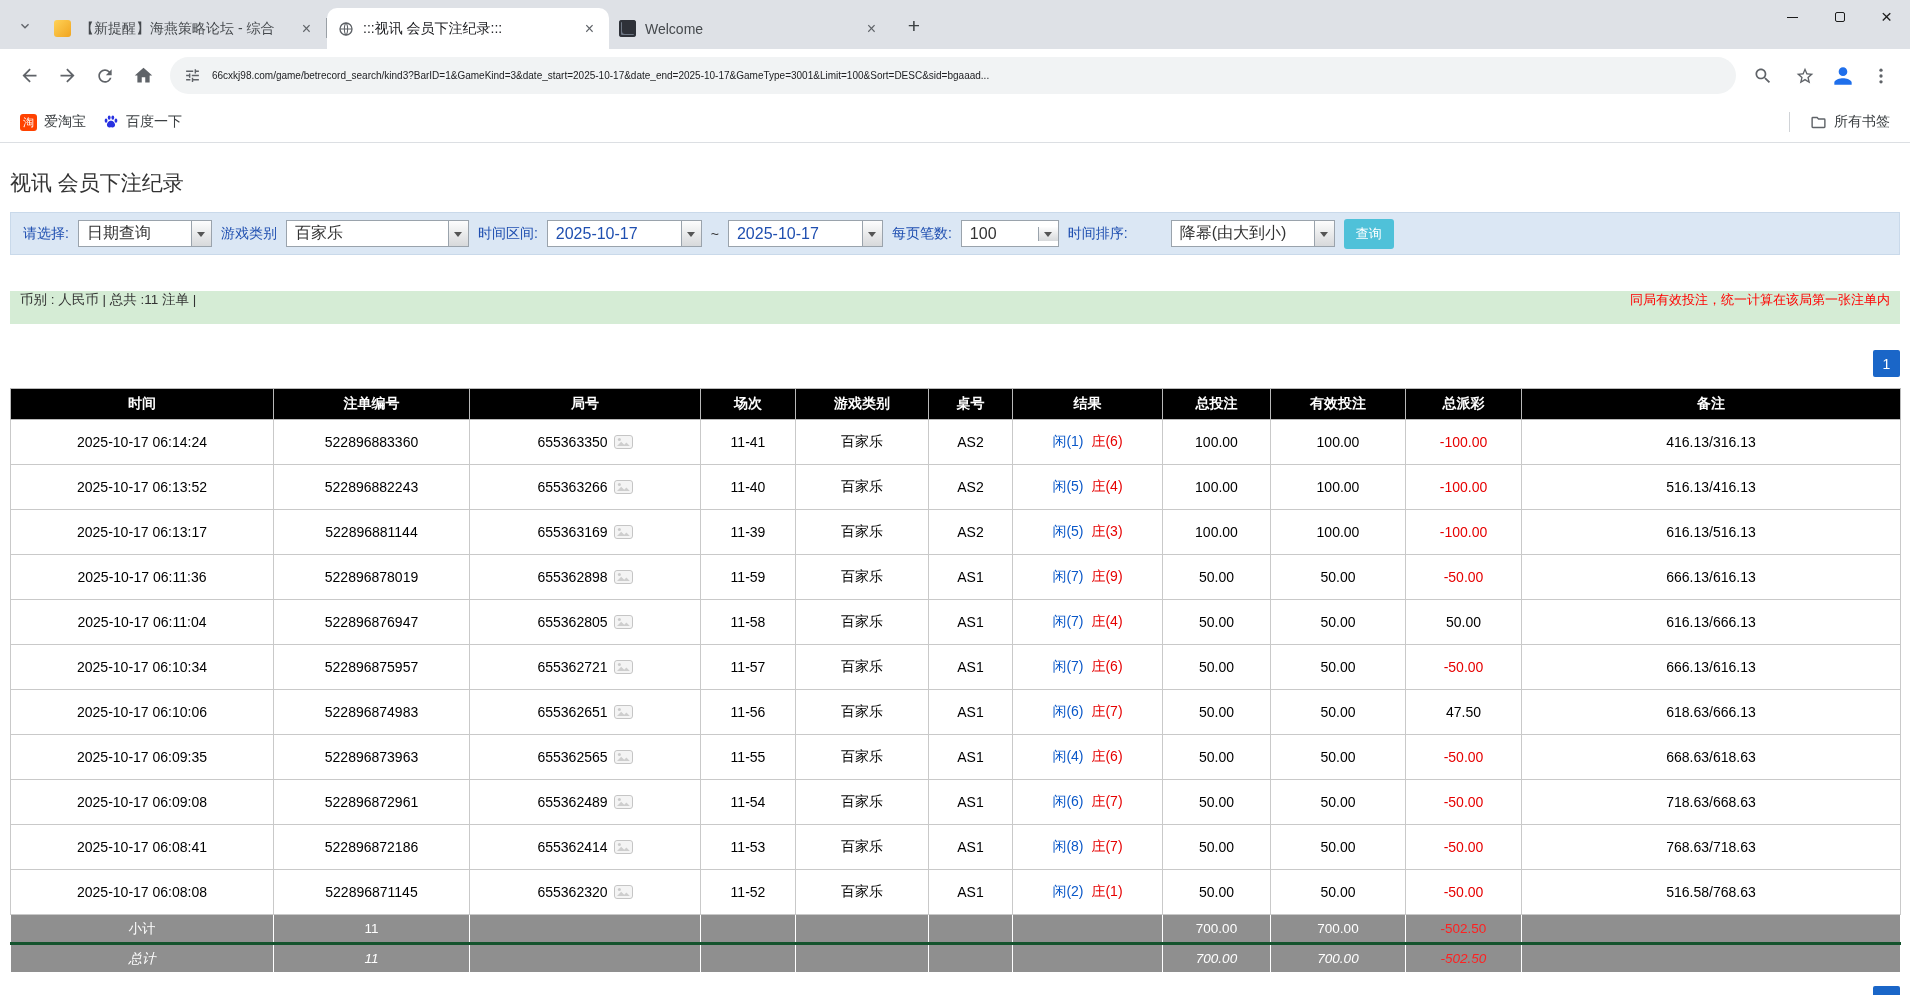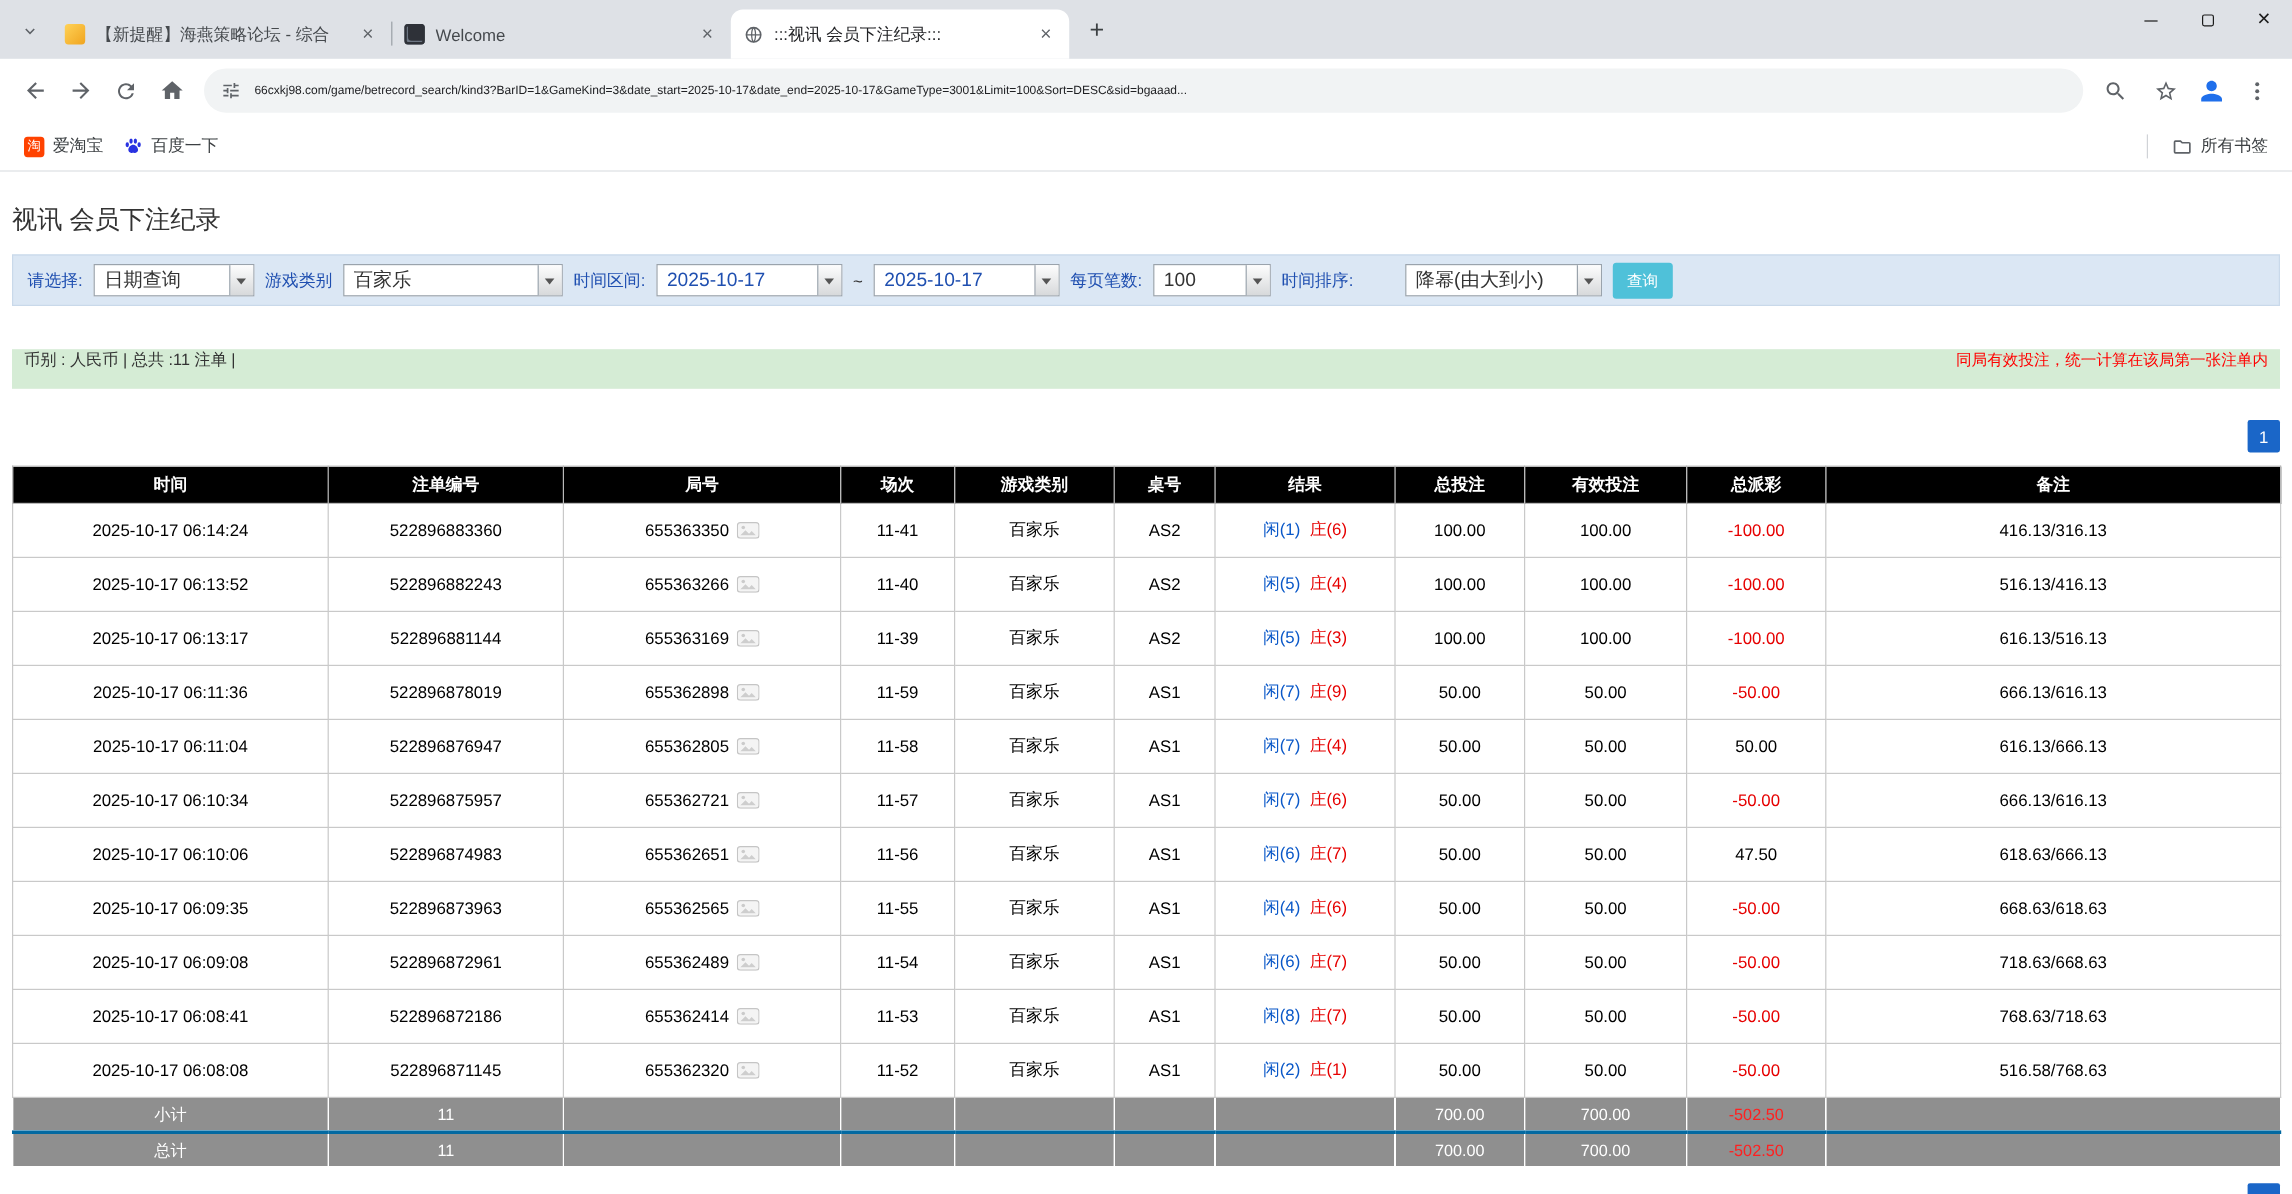--- a/index.html
+++ b/index.html
@@ -65,21 +65,21 @@
   .filterbar { margin: 15px 10px 0; background: var(--filter-bg); border: 1px solid #c9d9ea;
     height: 43px; display: flex; align-items: center; padding: 0 12px; gap: 9px; font-size: 14px; }
   .flabel { color: var(--label-blue); white-space: nowrap; }
   .sel { display: inline-flex; align-items: stretch; background: #fff; border: 1px solid #9aa3ac; height: 27px; }
   .sel .val { display: flex; align-items: center; padding: 0 8px; font-size: 16px; color: #333;
     flex: 1; white-space: nowrap; overflow: hidden; }
   .sel .val.blue { color: var(--label-blue); }
   .sel .dd { width: 20px; background: linear-gradient(#fdfdfd, #d7d9db); border-left: 1px solid #9aa3ac;
     display: flex; align-items: center; justify-content: center; cursor: pointer; }
   .sel .dd::after { content: ""; border: 4px solid transparent; border-top: 5px solid #555; margin-top: 5px; }
-  .w134 { width: 134px; } .w183 { width: 183px; } .w155 { width: 155px; } .w98 { width: 98px; } .w164 { width: 164px; margin-left: 34px; }
+  .w134 { width: 134px; } .w183 { width: 183px; } .w155 { width: 155px; } .w98 { width: 98px; align-items: center; } .w164 { width: 164px; margin-left: 34px; }
   .query-btn { background: var(--btn-cyan); color: #fff; border: none; font-size: 13px;
     padding: 6px 12px; border-radius: 3px; cursor: pointer; }
 
   .infobar { margin: 36px 10px 0; background: var(--info-bg); height: 33px;
     display: flex; align-items: flex-start; justify-content: space-between; padding: 0 10px;
     font-size: 13.5px; color: #333; }
   .infobar .warn { color: #ff0000; font-size: 13px; }
 
   .pager { display: flex; justify-content: flex-end; margin: 26px 10px 0; }
   .pager.bottom { margin-top: 13px; }
@@ -93,52 +93,52 @@
   .bet-table td { border: 1px solid #c9c9c9; height: 45px; text-align: center; color: #000; background: #fff;
     white-space: nowrap; overflow: hidden; }
   .round-wrap { display: inline-flex; align-items: center; gap: 6px; }
   .img-icon { display: inline-flex; cursor: pointer; opacity: .85; }
   .col-link { color: var(--link-blue); cursor: pointer; }
   .col-payout.neg { color: var(--res-red); }
   .res-p { color: var(--link-blue); margin-right: 4px; }
   .res-b { color: var(--res-red); }
   tr.summary td { background: var(--summary-gray); color: #fff; height: 29px; border: 1px solid #fff; font-size: 13.5px; }
   tr.summary td.neg { color: #ff2020; }
-  tr.summary.grand td { border-top: 3px solid #0369a1; }
+  tr.summary.grand td { border-top: 3px solid #14532d; font-style: italic; }
 </style>
 </head>
 <body>
 
 <div>
 
   <div class="tabbar">
     <div class="tab-search">
       <svg width="16" height="16" viewBox="0 0 24 24" fill="currentColor">
           <path d="M7.41 8.59L12 13.17l4.59-4.58L18 10l-6 6-6-6 1.41-1.41z"></path>
         </svg>
     </div>
     <div class="tab">
       <span class="fav fav-forum"></span>
       <span class="ttl">【新提醒】海燕策略论坛 - 综合</span>
       <span class="tclose"></span>
     </div>
     <div class="tsep"></div>
-    <div class="tab">
-      <span class="fav fav-dark"></span>
-      <span class="ttl">Welcome</span>
-      <span class="tclose"></span>
-    </div>
     <div class="tab active">
       <span class="fav">
         <svg width="16" height="16" viewBox="0 0 24 24">
             <circle cx="12" cy="12" r="9" fill="none" stroke="#5f6368" stroke-width="2"></circle>
             <path d="M3 12h18M12 3c3.2 2.8 3.2 15.2 0 18M12 3c-3.2 2.8-3.2 15.2 0 18" fill="none" stroke="#5f6368" stroke-width="1.6"></path>
           </svg>
       </span>
       <span class="ttl">:::视讯 会员下注纪录:::</span>
+      <span class="tclose"></span>
+    </div>
+    <div class="tab">
+      <span class="fav fav-dark"></span>
+      <span class="ttl">Welcome</span>
       <span class="tclose"></span>
     </div>
     <div class="newtab"></div>
     <div class="win-controls">
       <div class="win-btn">
           <span class="mini"></span>
         </div>
       <div class="win-btn">
           <span class="maxi"></span>
         </div>

